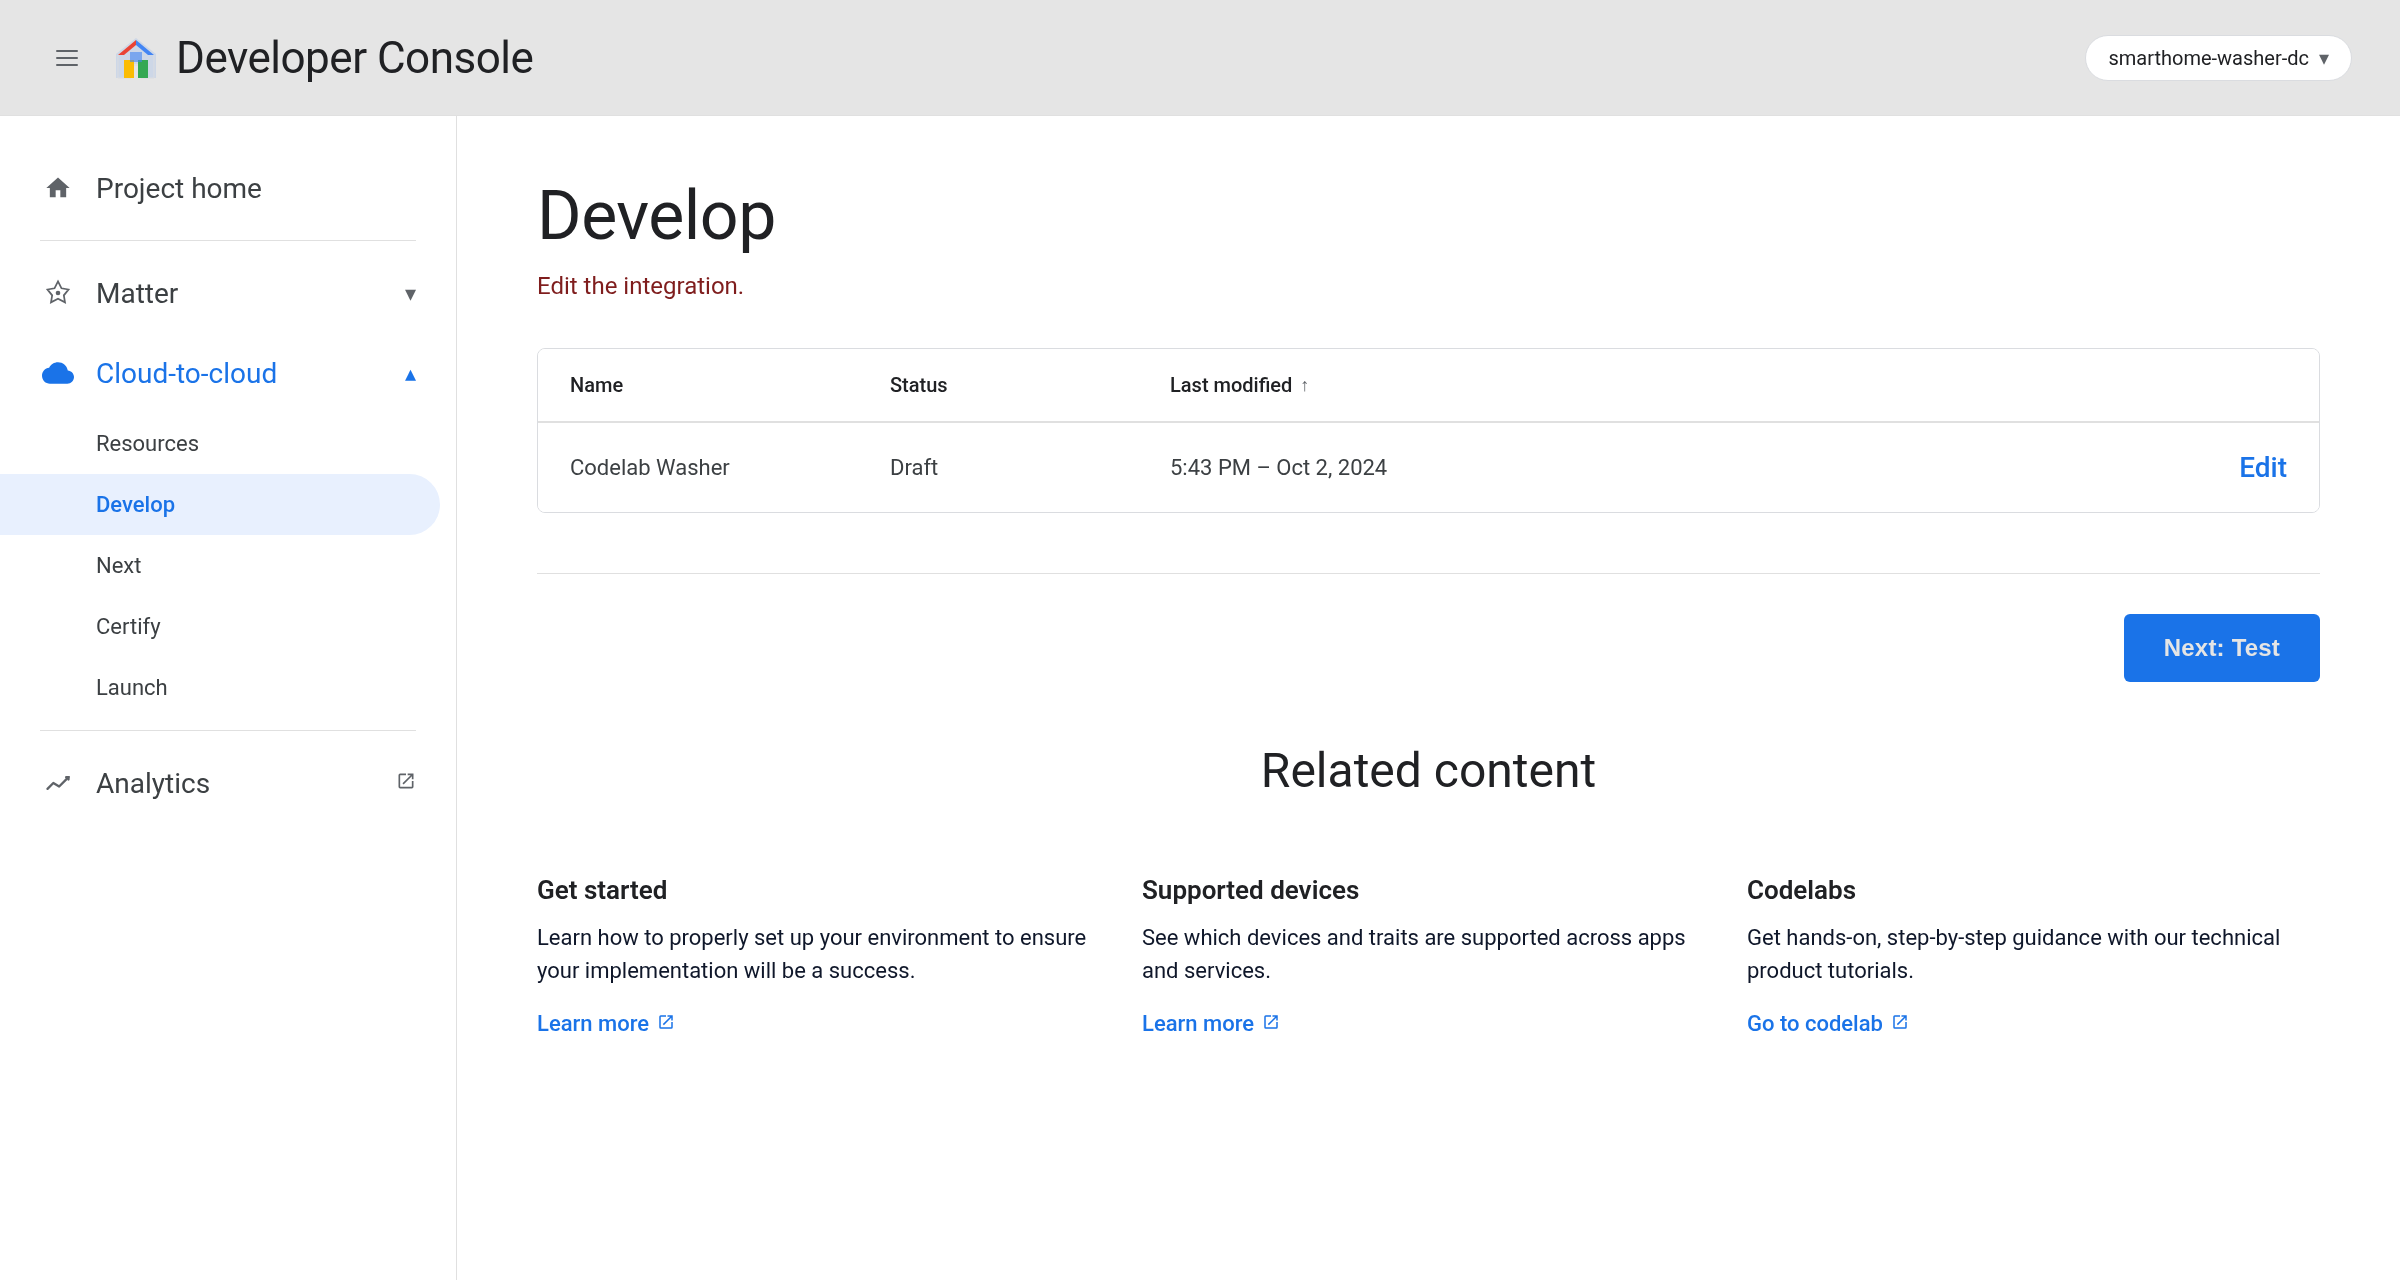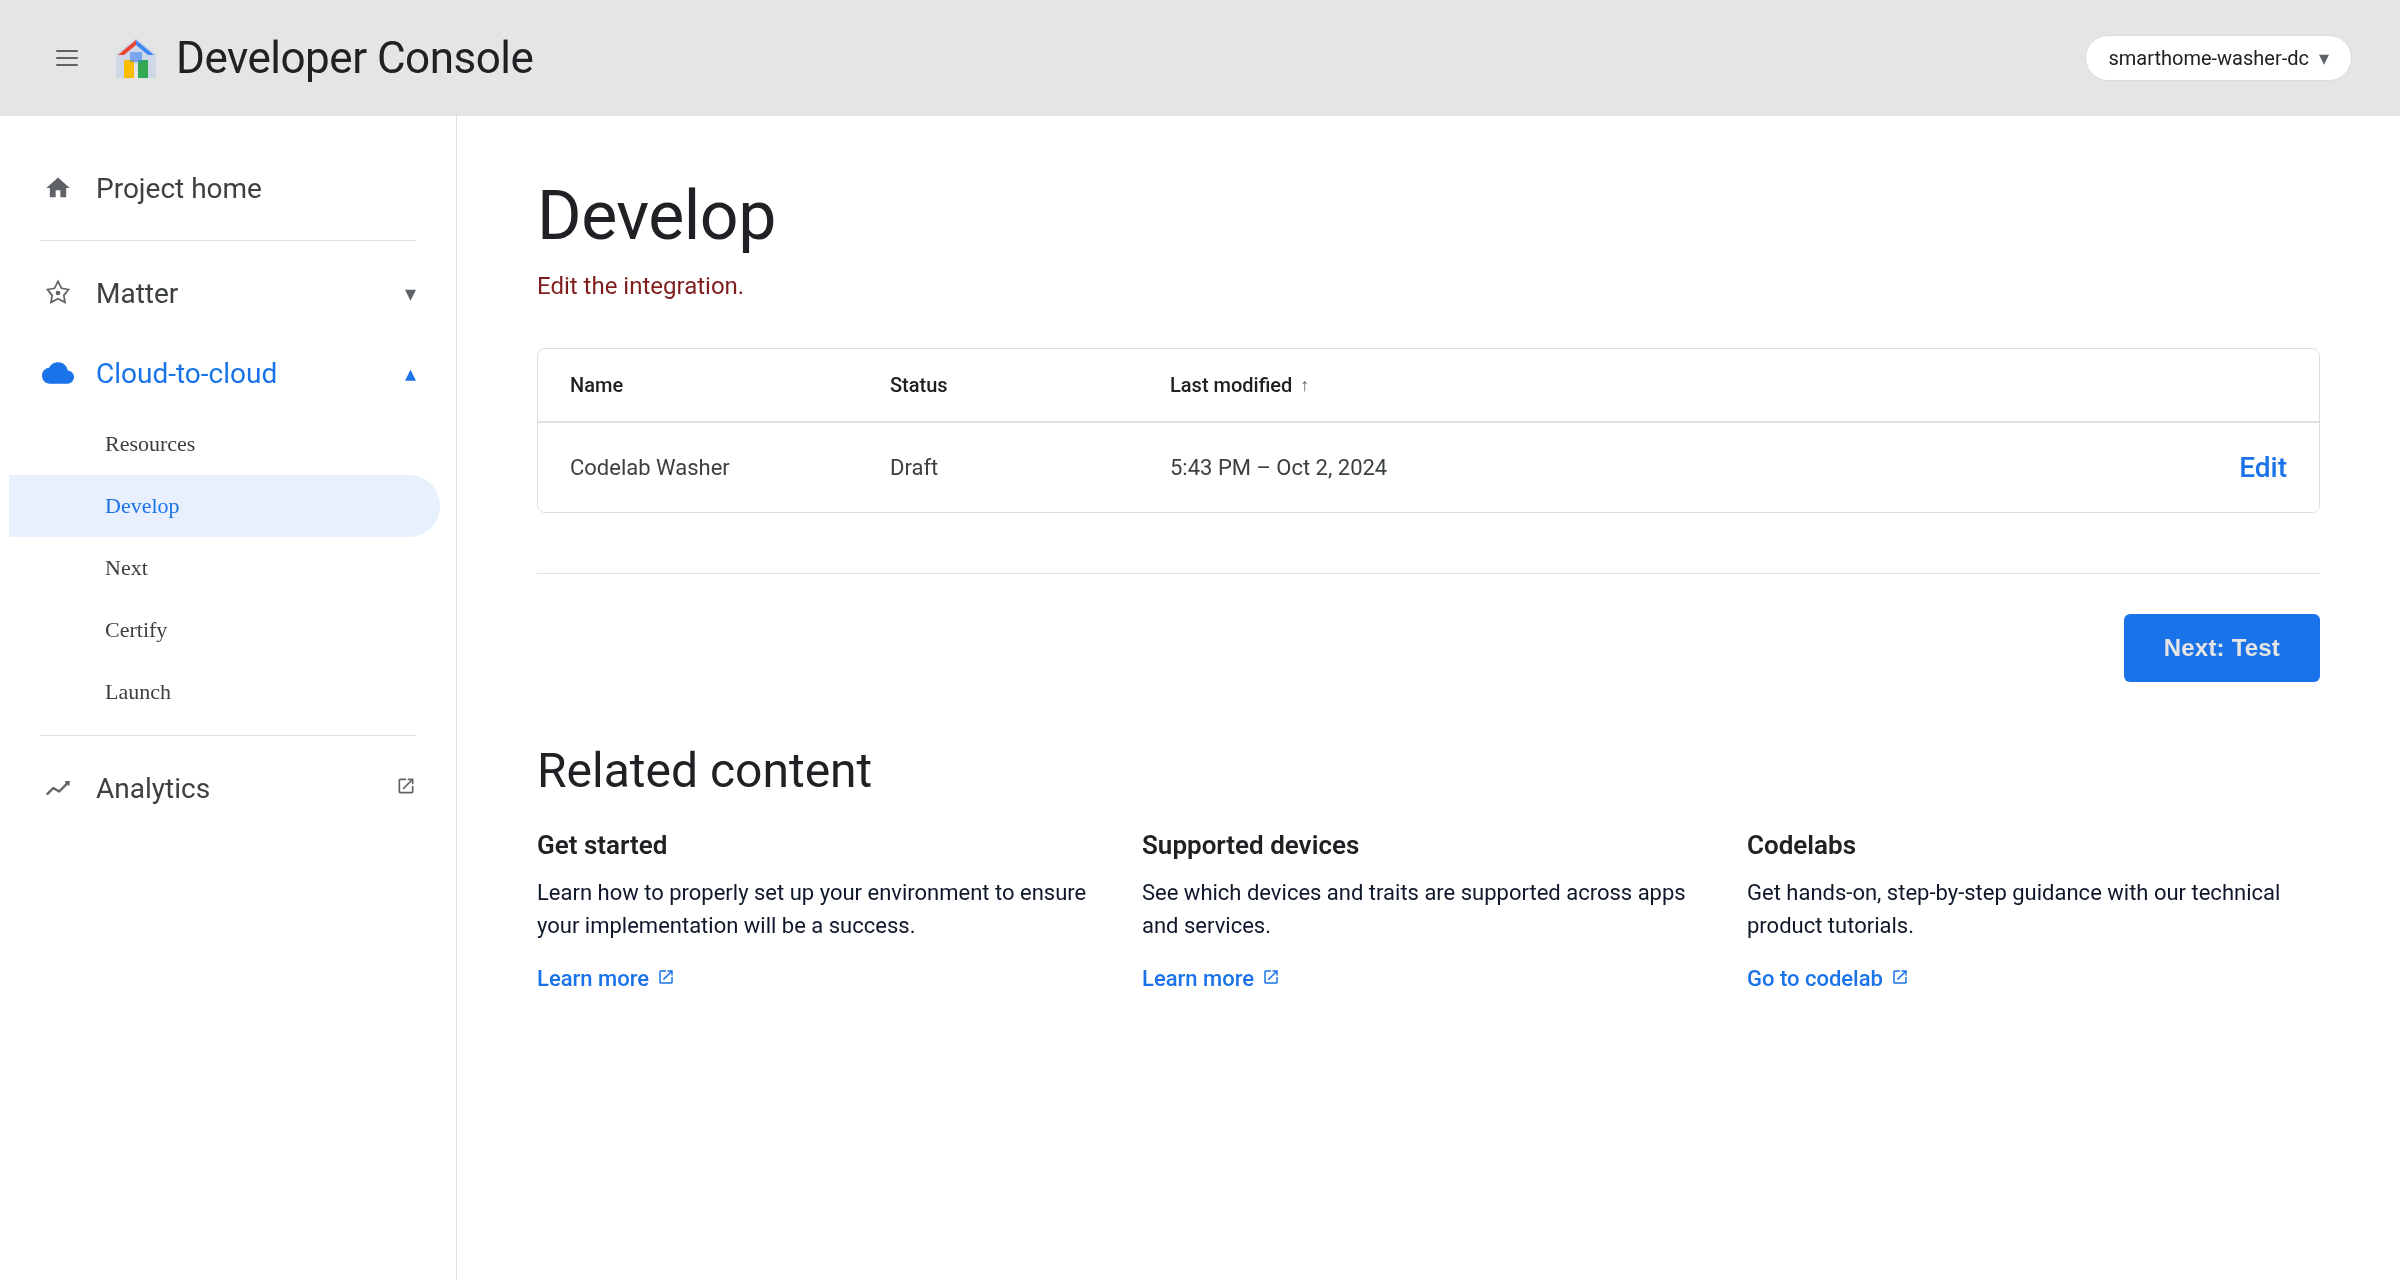--- a/index.html
+++ b/index.html
@@ -125,22 +125,21 @@
     .sidebar-label {
       font-size: 28px;
       font-weight: 400;
     }
     .sidebar-chevron {
       margin-left: auto;
       font-size: 22px;
       color: #5f6368;
     }
     .sidebar-sub-items {
-      padding-left: 9px;
-      font-family: Liberation Serif, serif;
+      padding-left: 0;
     }
     .sidebar-sub-item {
       display: flex;
       align-items: center;
       padding: 18px 40px 18px 96px;
       cursor: pointer;
       font-size: 22px;
       color: #3c4043;
     }
     .sidebar-sub-item.active {
@@ -245,21 +244,22 @@
       font-weight: 700;
       cursor: pointer;
       letter-spacing: 0.2px;
     }
 
     
     .related-title {
       font-size: 48px;
       font-weight: 400;
       color: #202124;
-      margin-bottom: 31px;
+      margin-bottom: 76px;
+      text-align: center;
     }
     .related-grid {
       display: grid;
       grid-template-columns: 1fr 1fr 1fr;
       gap: 32px;
     }
     .related-card-title {
       font-size: 26px;
       font-weight: 600;
       color: #202124;

